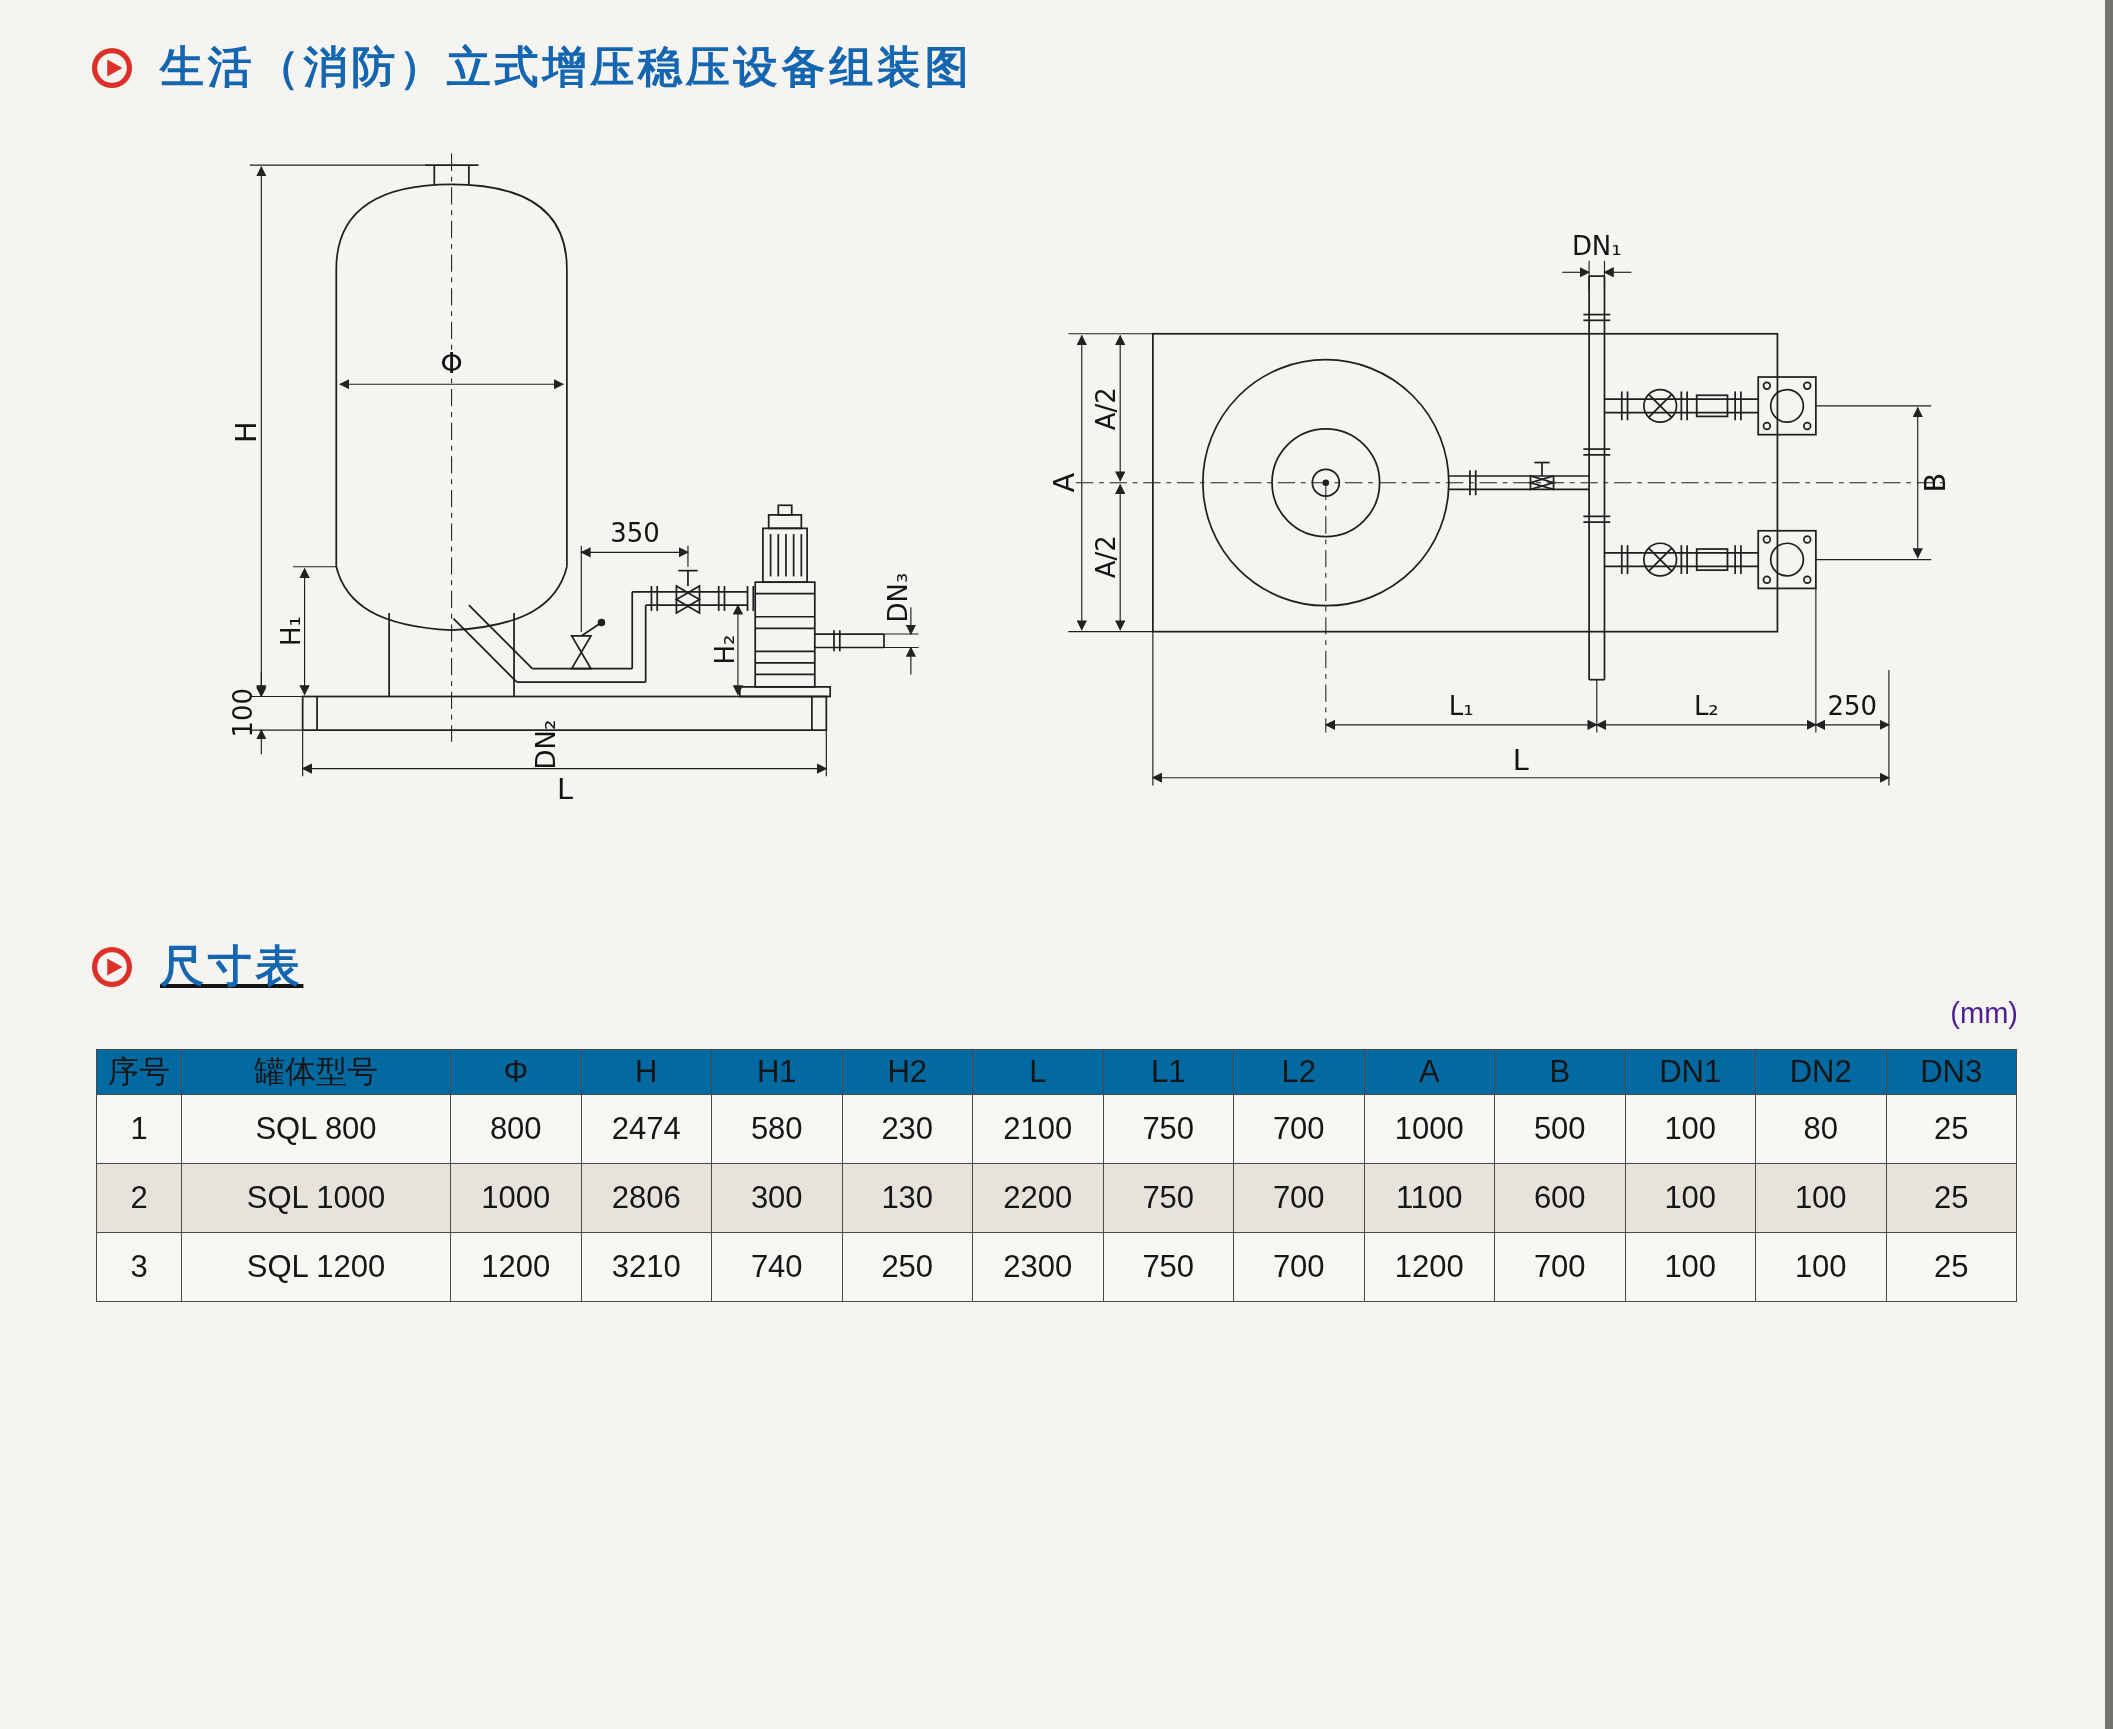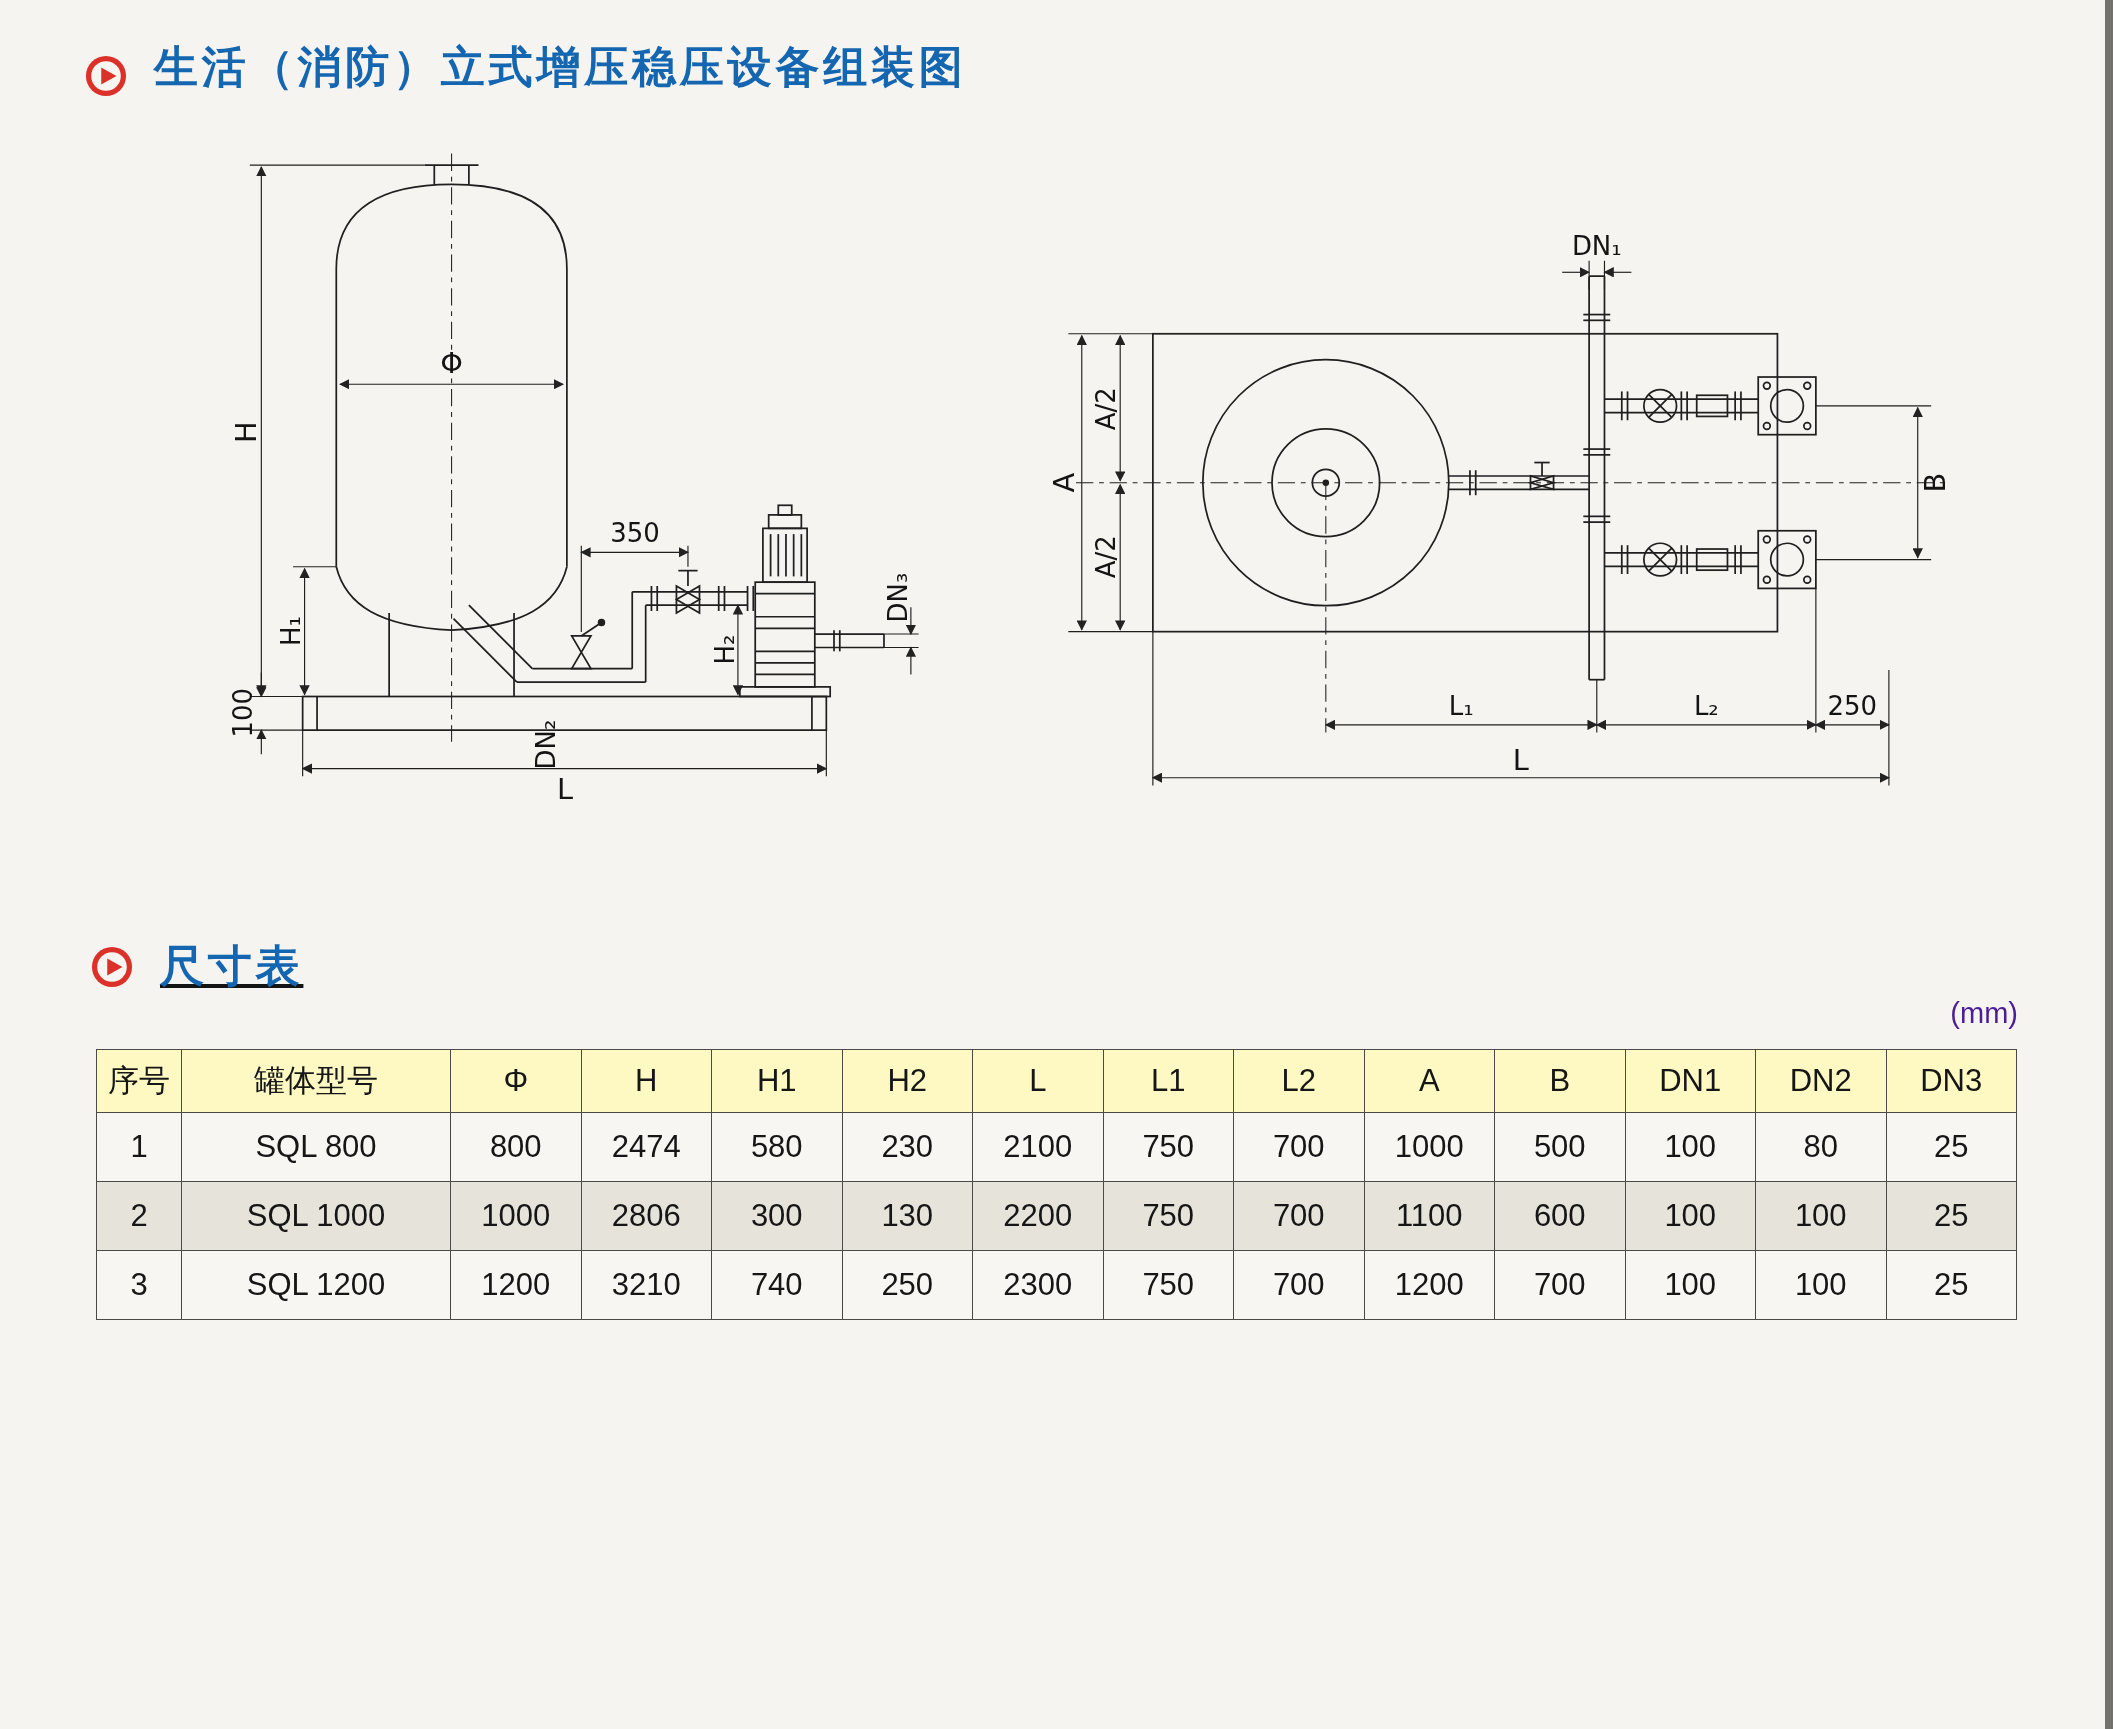--- a/index.html
+++ b/index.html
@@ -23,34 +23,34 @@
   }
   .unit-note { position:absolute; font-size:29px; color:#4c1d95; }
   table.dims {
     position:absolute; left:96px; top:1049px; width:1921px;
     border-collapse:collapse; table-layout:fixed;
   }
   table.dims th, table.dims td {
     border:1.9px solid #4a4a48; text-align:center; vertical-align:middle;
     font-size:31px; font-weight:normal; padding:0; color:#161616;
   }
-  table.dims thead tr { height:63px; background:#fef9c3;margin-top:24px; }
+  table.dims thead tr { height:45px; background:#0369a1;margin-top:24px; }
   table.dims tbody tr { height:69px; background:#f7f6f3; }
   table.dims tbody tr.shaded { background:#e6e4da; }
   .notes { position:absolute; left:96px; top:1385px; font-size:30px; color:#161616; }
   .note-line { margin-bottom:24px; white-space:nowrap; }
   .note-line.rest { margin-left:61px; }
   .edge-strip { position:absolute; right:0; top:0; width:8.6px; height:1729px; background:#74726c; }
 </style>
 </head>
 <body>
 
 <div id="page">
 
-  <div class="section-head" style="left:85px; top:38px;align-items:flex-end;">
+  <div class="section-head" style="left:91px; top:38px;">
     <svg class="marker" viewBox="0 0 44 44">
       <circle cx="22" cy="22" r="21" fill="#dc3129"></circle>
       <circle cx="22" cy="22" r="15.5" fill="#f6f5f2"></circle>
       <path d="M17,13 L33,22 L17,31 Z" fill="#dc3129"></path>
     </svg>
     <span class="title">生活（消防）立式增压稳压设备组装图</span>
   </div>
 
   <div class="diagram-block" style="left:144px; top:144px; width:865px;">
     <svg viewBox="0 0 900 690" width="865" height="663">

